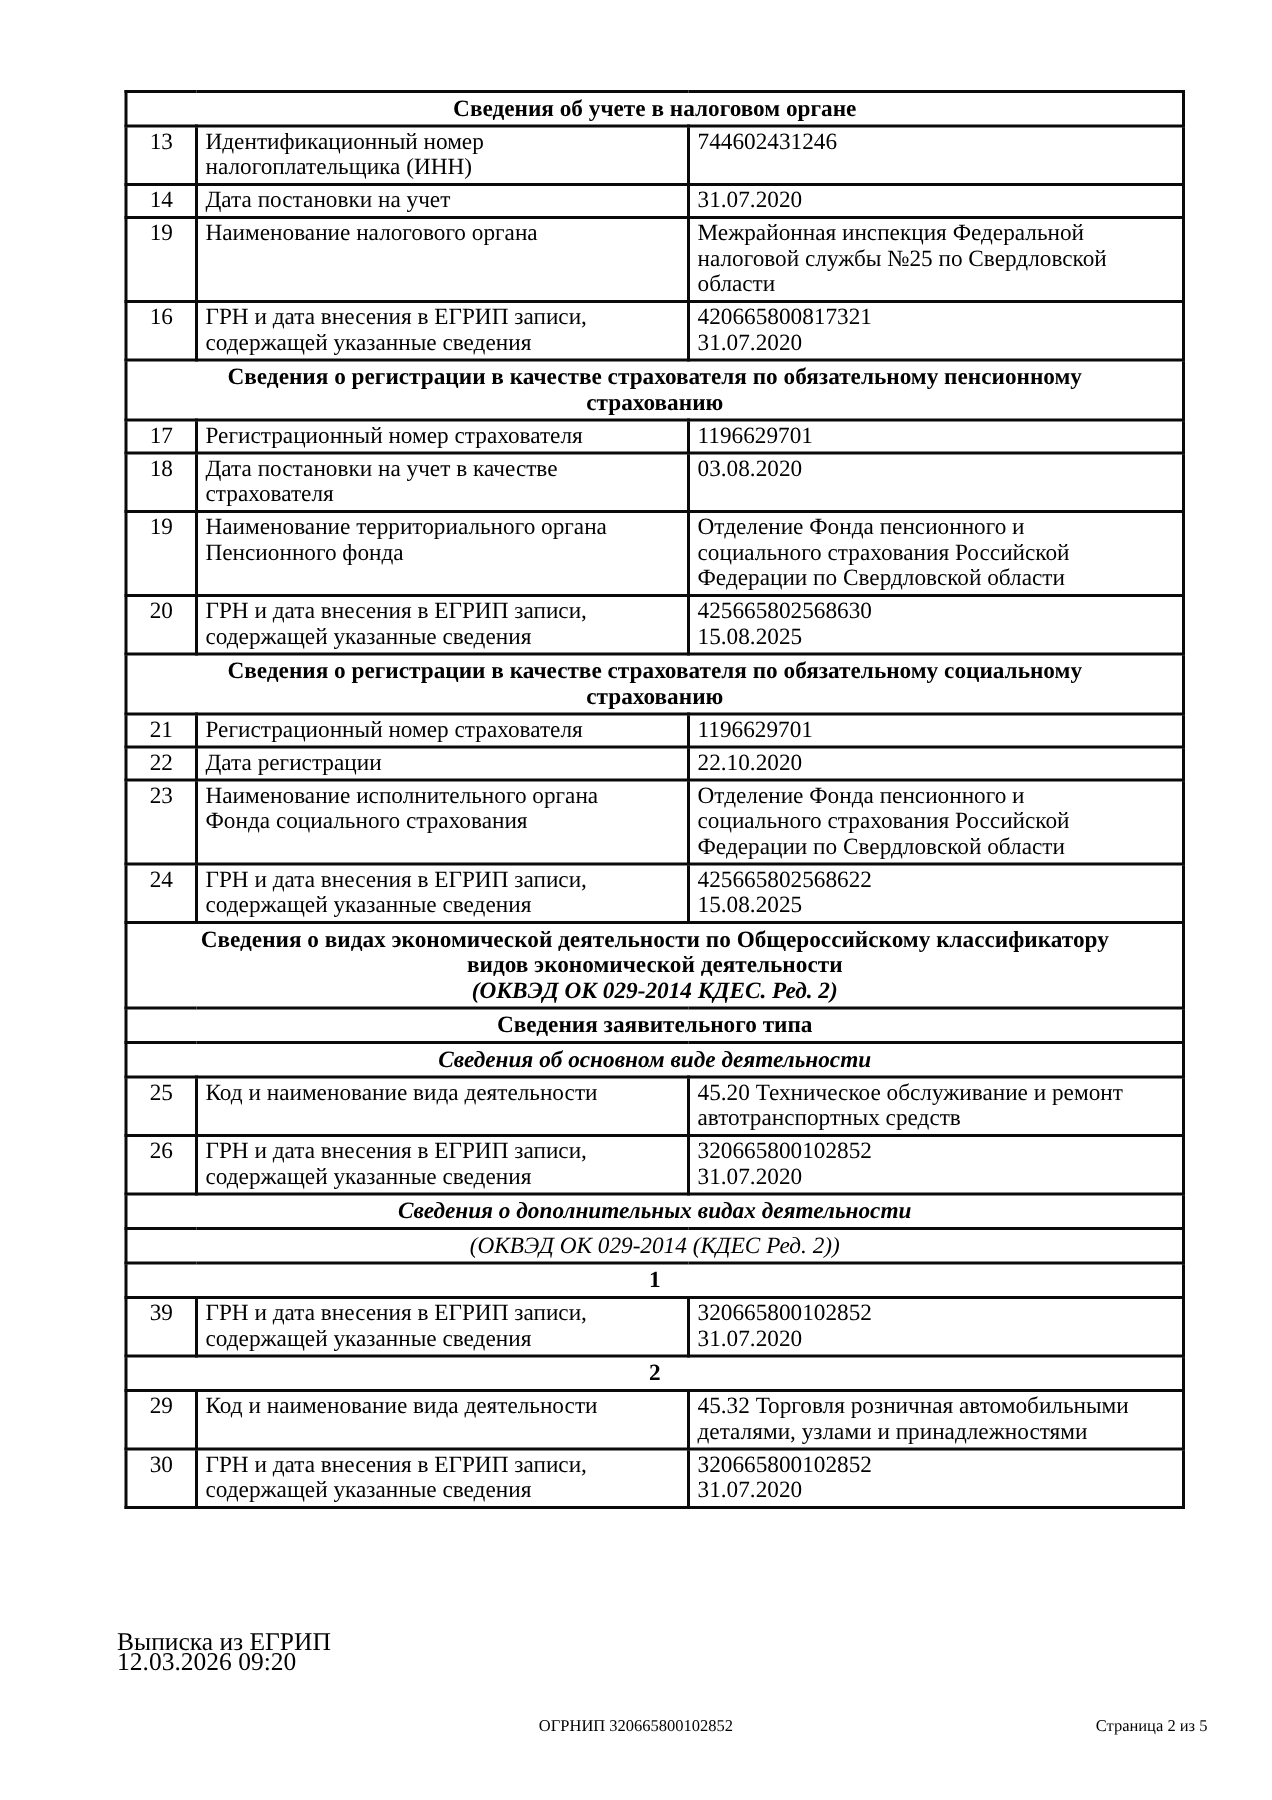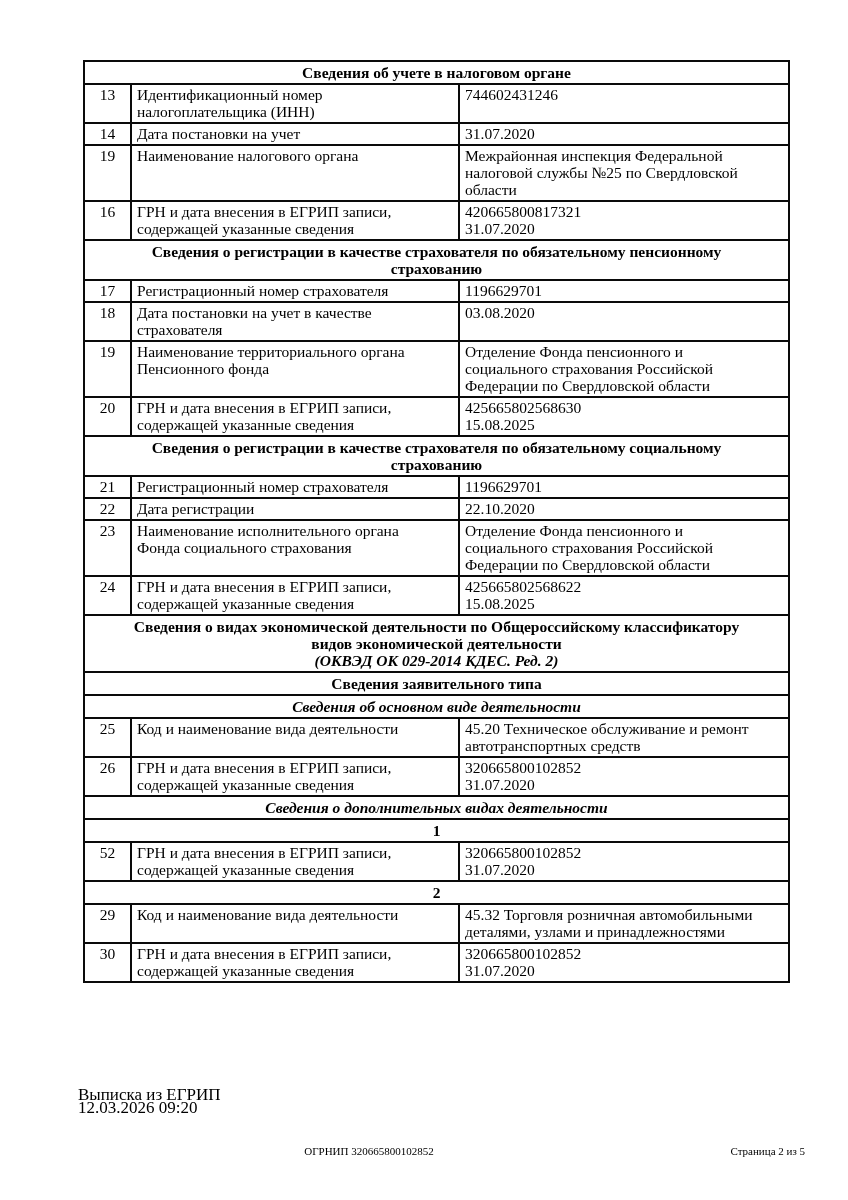--- a/index.html
+++ b/index.html
@@ -49,21 +49,21 @@
   .sec-bold-italic { font-weight: bold; font-style: italic; }
   .sec-italic { font-weight: normal; font-style: italic; }
   .footer-left {
     position: absolute;
     left: 78px; top: 1088px;
     font-size: 17px; line-height: 13px;
   }
   .footer-center {
     position: absolute;
     left: 0; top: 1145px;
-    width: 738px;
+    width: 848px;
     text-align: center;
     font-size: 11px; line-height: 13px;
   }
   .footer-right {
     position: absolute;
     right: 43px; top: 1145px;
     font-size: 11px; line-height: 13px;
   }
 </style>
 </head>
@@ -185,24 +185,27 @@
           <td class="num">26</td>
           <td class="label">ГРН и дата внесения в ЕГРИП записи,
 содержащей указанные сведения</td>
           <td class="value">320665800102852
 31.07.2020</td>
         </tr>
         <tr>
           <td colspan="3" class="section"><div class="sec sec-bold-italic">Сведения о дополнительных видах деятельности</div></td>
         </tr>
         <tr>
+          <td colspan="3" class="section"><div class="sec sec-italic">(ОКВЭД ОК 029-2014 (КДЕС Ред. 2))</div></td>
+        </tr>
+        <tr>
           <td colspan="3" class="section"><div class="sec sec-bold">1</div></td>
         </tr>
         <tr>
-          <td class="num">52</td>
+          <td class="num">39</td>
           <td class="label">ГРН и дата внесения в ЕГРИП записи,
 содержащей указанные сведения</td>
           <td class="value">320665800102852
 31.07.2020</td>
         </tr>
         <tr>
           <td colspan="3" class="section"><div class="sec sec-bold">2</div></td>
         </tr>
         <tr>
           <td class="num">29</td>

